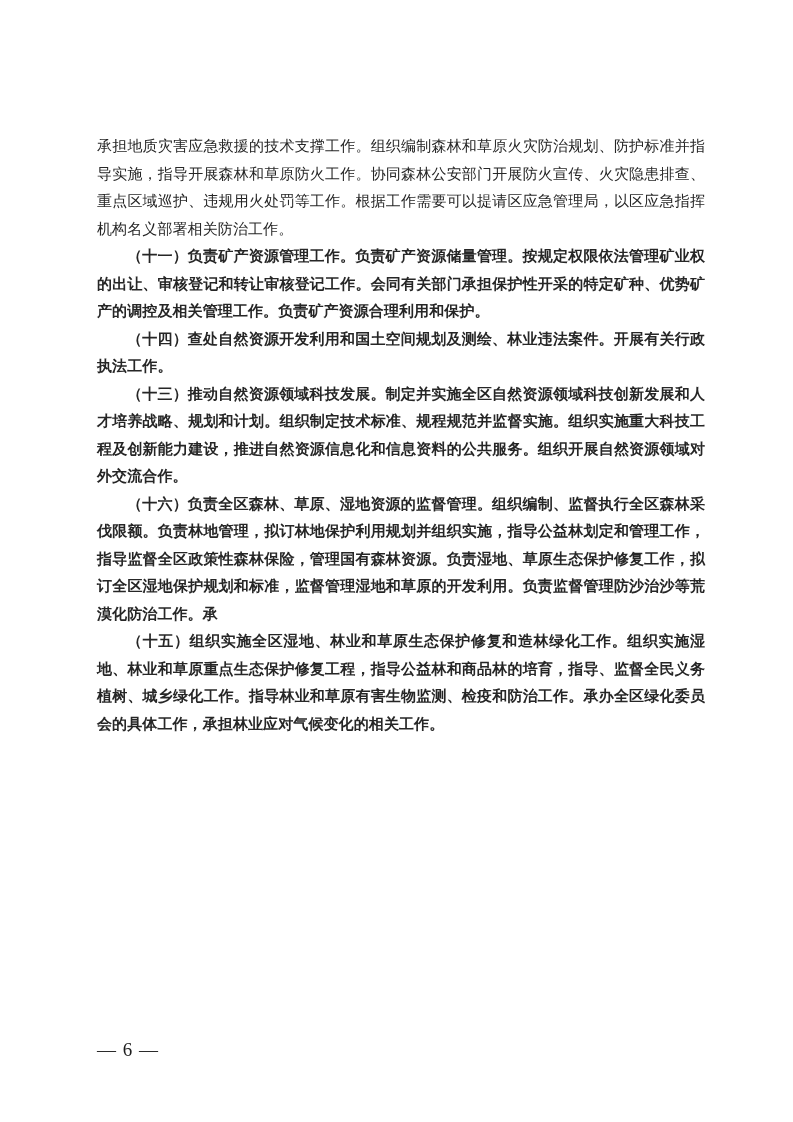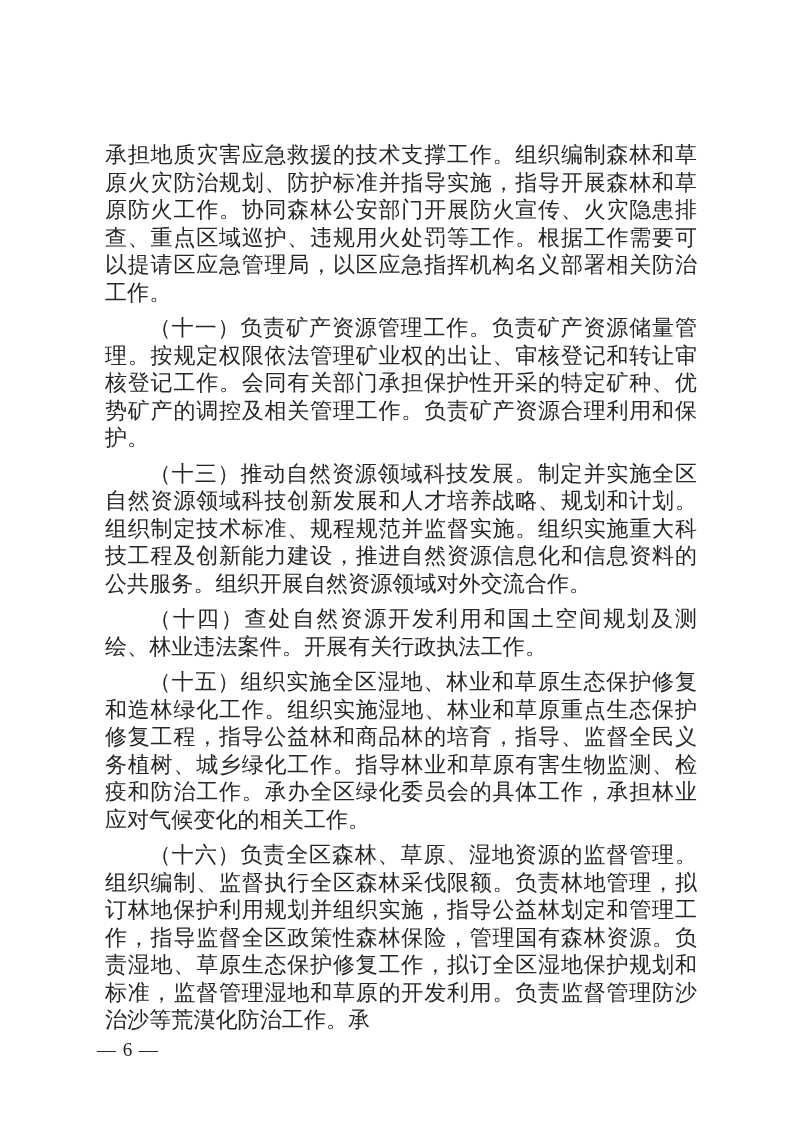--- a/index.html
+++ b/index.html
@@ -15,49 +15,50 @@
     overflow: hidden;
     font-family: "Liberation Serif", serif;
   }
   .content {
     position: absolute;
     left: 97px;
     top: 133px;
     width: 608px;
   }
   .content p {
-    margin: 8px;
+    margin: 0;
     padding: 0;
-    font-size: 22px;
+    font-size: 15px;
     line-height: 27.5px;
     color: #262626;
     text-align: justify;
     text-justify: inter-ideograph;
     font-weight: 400;
     letter-spacing: 0.1px;
   }
   .content p.indent {
     text-indent: 2em;
+    font-weight: bold;
   }
   .footer {
     position: absolute;
     left: 97px;
     top: 1039px;
     font-size: 19px;
     color: #1d1d1d;
     font-family: "Liberation Serif", serif;
     letter-spacing: 1px;
   }
 </style>
 </head>
 <body>
 
 <div class="page">
   <div class="content" id="paragraphs-container">
       <p class="no-indent">承担地质灾害应急救援的技术支撑工作。组织编制森林和草原火灾防治规划、防护标准并指导实施，指导开展森林和草原防火工作。协同森林公安部门开展防火宣传、火灾隐患排查、重点区域巡护、违规用火处罚等工作。根据工作需要可以提请区应急管理局，以区应急指挥机构名义部署相关防治工作。</p>
       <p class="indent">（十一）负责矿产资源管理工作。负责矿产资源储量管理。按规定权限依法管理矿业权的出让、审核登记和转让审核登记工作。会同有关部门承担保护性开采的特定矿种、优势矿产的调控及相关管理工作。负责矿产资源合理利用和保护。</p>
+      <p class="indent">（十四）查处自然资源开发利用和国土空间规划及测绘、林业违法案件。开展有关行政执法工作。</p>
       <p class="indent">（十三）推动自然资源领域科技发展。制定并实施全区自然资源领域科技创新发展和人才培养战略、规划和计划。组织制定技术标准、规程规范并监督实施。组织实施重大科技工程及创新能力建设，推进自然资源信息化和信息资料的公共服务。组织开展自然资源领域对外交流合作。</p>
-      <p class="indent">（十四）查处自然资源开发利用和国土空间规划及测绘、林业违法案件。开展有关行政执法工作。</p>
+      <p class="indent">（十六）负责全区森林、草原、湿地资源的监督管理。组织编制、监督执行全区森林采伐限额。负责林地管理，拟订林地保护利用规划并组织实施，指导公益林划定和管理工作，指导监督全区政策性森林保险，管理国有森林资源。负责湿地、草原生态保护修复工作，拟订全区湿地保护规划和标准，监督管理湿地和草原的开发利用。负责监督管理防沙治沙等荒漠化防治工作。承</p>
       <p class="indent">（十五）组织实施全区湿地、林业和草原生态保护修复和造林绿化工作。组织实施湿地、林业和草原重点生态保护修复工程，指导公益林和商品林的培育，指导、监督全民义务植树、城乡绿化工作。指导林业和草原有害生物监测、检疫和防治工作。承办全区绿化委员会的具体工作，承担林业应对气候变化的相关工作。</p>
-      <p class="indent">（十六）负责全区森林、草原、湿地资源的监督管理。组织编制、监督执行全区森林采伐限额。负责林地管理，拟订林地保护利用规划并组织实施，指导公益林划定和管理工作，指导监督全区政策性森林保险，管理国有森林资源。负责湿地、草原生态保护修复工作，拟订全区湿地保护规划和标准，监督管理湿地和草原的开发利用。负责监督管理防沙治沙等荒漠化防治工作。承</p>
     </div>
   <div class="footer">— 6 —</div>
 </div>
 
 </body></html>

